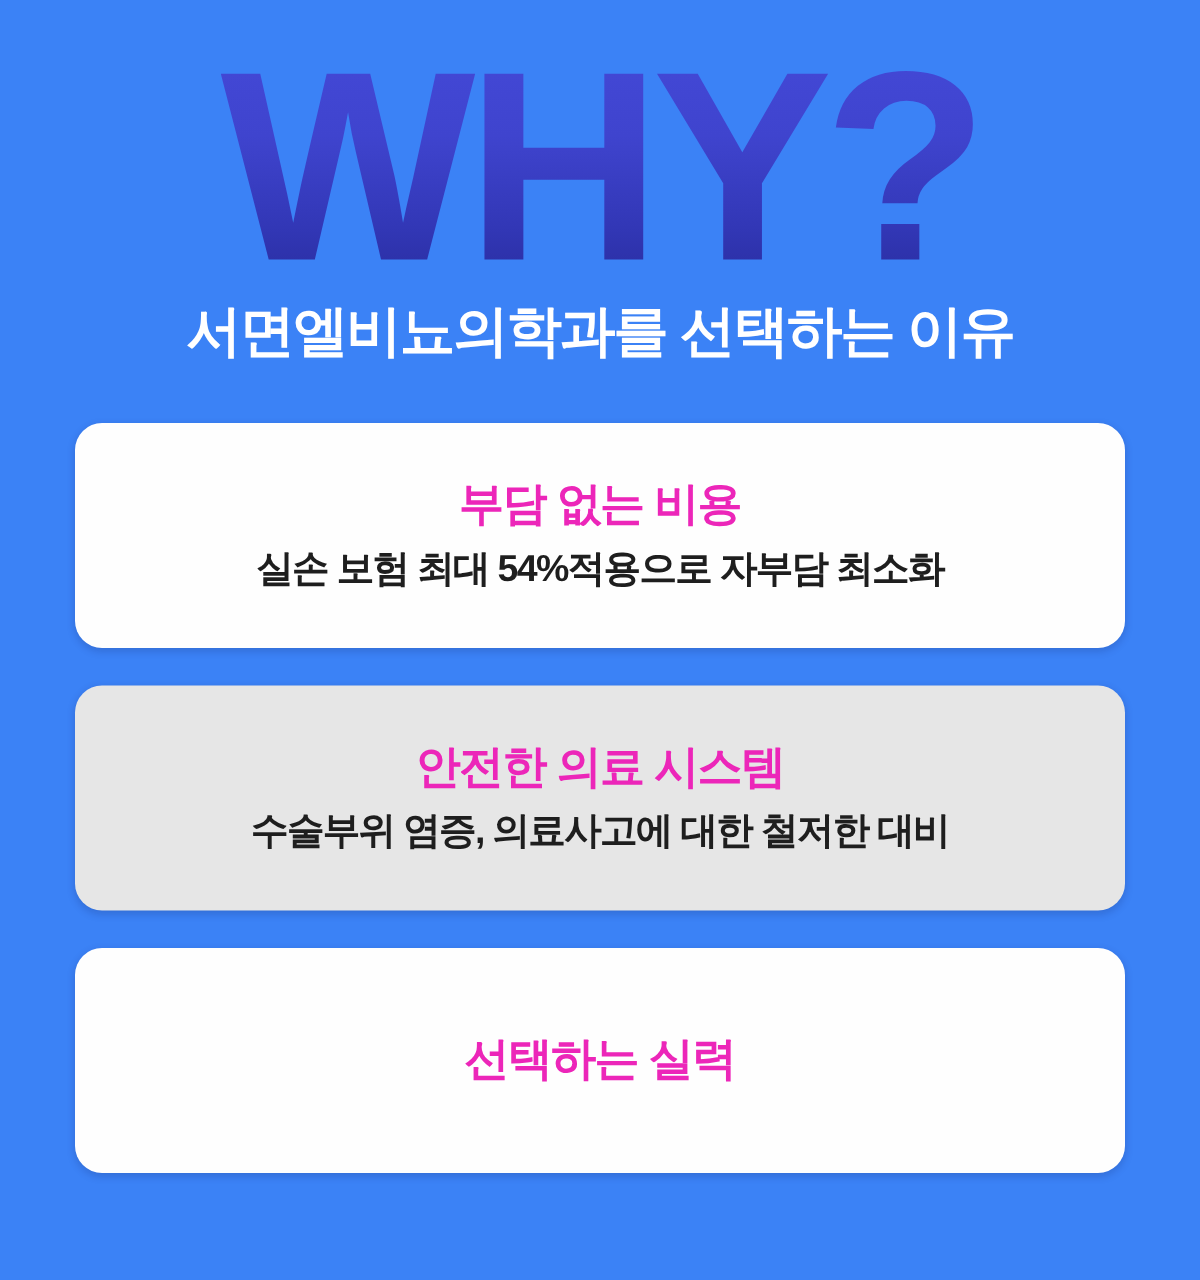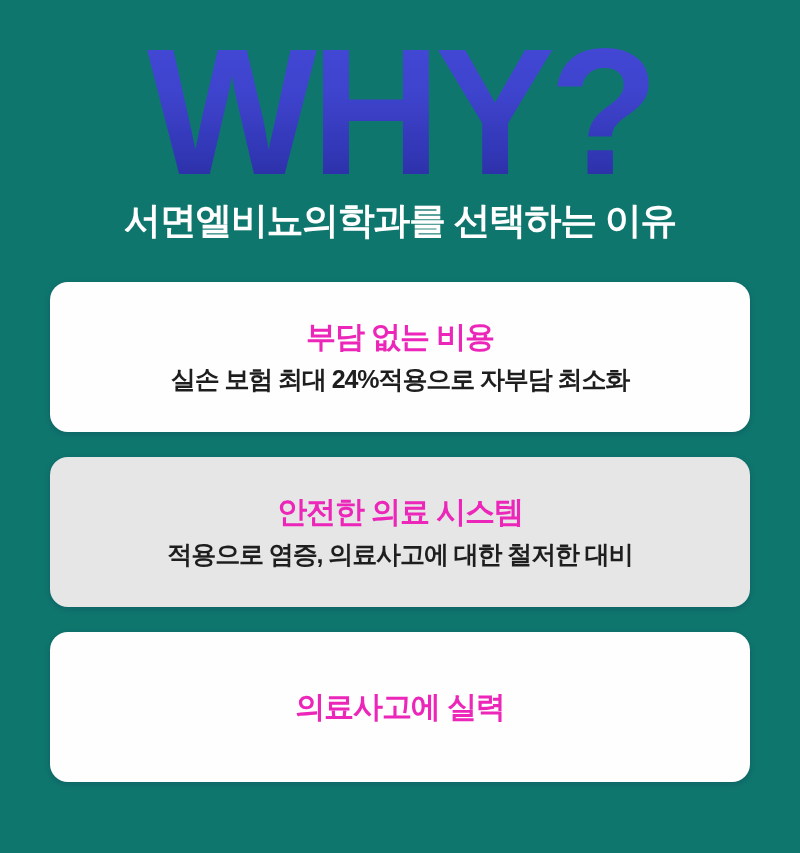--- a/index.html
+++ b/index.html
@@ -12,21 +12,21 @@
     height: 853px;
     overflow: hidden;
     font-family: "Liberation Sans", "DejaVu Sans", sans-serif;
     background: #26299B;
   }
 
   .promo-section {
     position: relative;
     width: 800px;
     height: 853px;
-    background: #0f766e;
+    background: #3b82f6;
     overflow: hidden;
   }
 
   
   .watermark-layer {
     position: absolute;
     left: 0;
     top: 0;
     width: 800px;
     height: 300px;
@@ -125,26 +125,26 @@
   <div class="watermark-layer">
     <div class="watermark-text">WHY?</div>
   </div>
 
   <h1 class="headline">서면엘비뇨의학과를 선택하는 이유</h1>
 
   <div class="cards">
 
     <div class="benefit-card variant-white">
       <div class="card-title">부담 없는 비용</div>
-      <div class="card-desc">실손 보험 최대 24%적용으로 자부담 최소화</div>
+      <div class="card-desc">실손 보험 최대 54%적용으로 자부담 최소화</div>
     </div>
 
     <div class="benefit-card variant-gray">
       <div class="card-title">안전한 의료 시스템</div>
-      <div class="card-desc">적용으로 염증, 의료사고에 대한 철저한 대비</div>
+      <div class="card-desc">수술부위 염증, 의료사고에 대한 철저한 대비</div>
     </div>
 
     <div class="benefit-card variant-white">
-      <div class="card-title">의료사고에 실력</div>
+      <div class="card-title">선택하는 실력</div>
     </div>
 
   </div>
 </div>
 
 </body></html>

